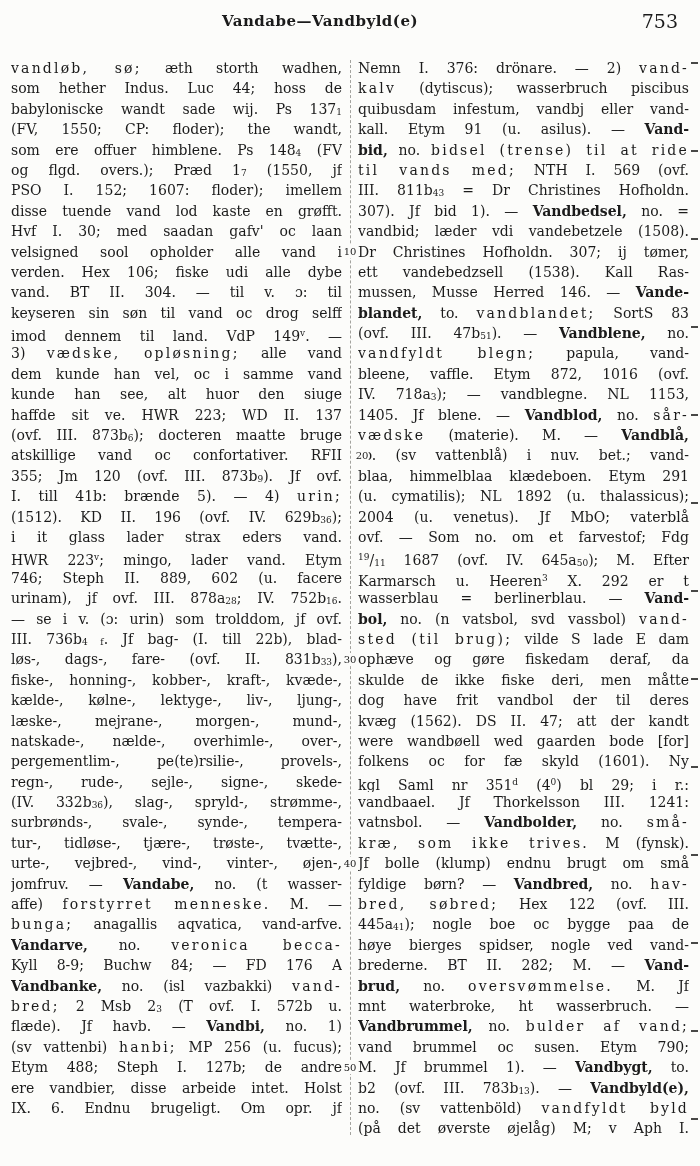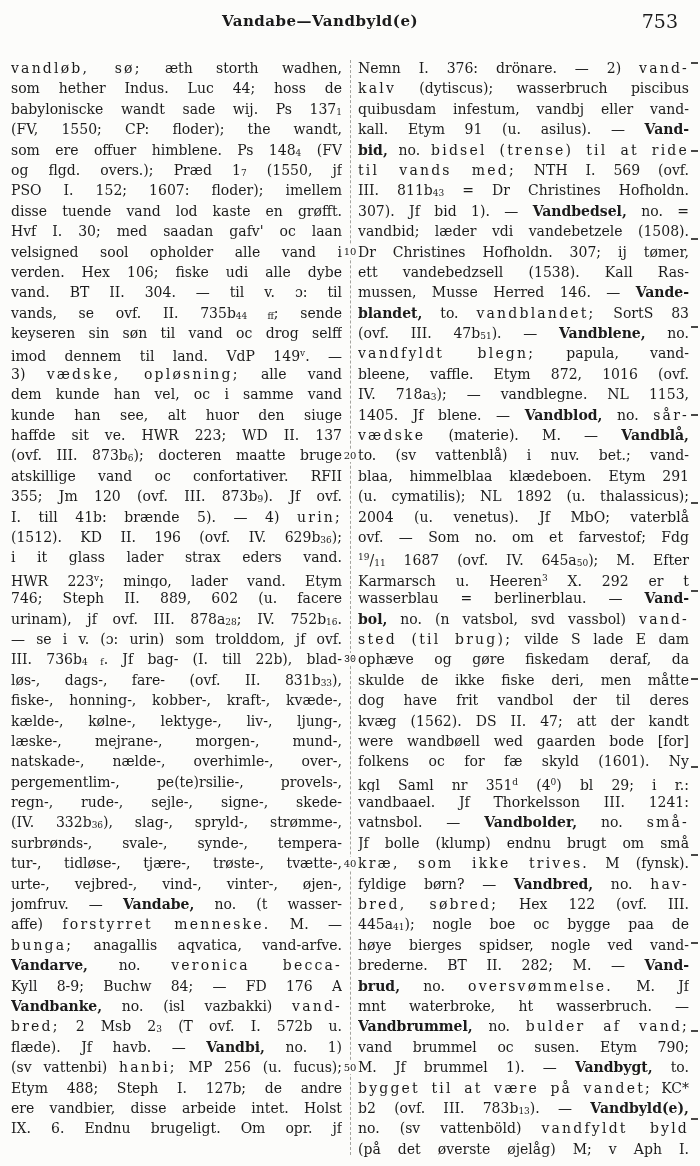--- a/index.html
+++ b/index.html
@@ -62,21 +62,20 @@
       <div class="line"><span>babyloniscke wandt sade wij. Ps 137</span><span class="u">1</span></div>
       <div class="line"><span>(FV, 1550; CP: floder); the wandt,</span></div>
       <div class="line"><span>som ere offuer himblene. Ps 148</span><span class="u">4</span><span> (FV</span></div>
       <div class="line"><span>og flgd. overs.); Præd 1</span><span class="u">7</span><span> (1550, jf</span></div>
       <div class="line"><span>PSO I. 152; 1607: floder); imellem</span></div>
       <div class="line"><span>disse tuende vand lod kaste en grøfft.</span></div>
       <div class="line"><span>Hvf I. 30; med saadan gafv' oc laan</span></div>
       <div class="line"><span>velsigned sool opholder alle vand i</span></div>
       <div class="line"><span>verden. Hex 106; fiske udi alle dybe</span></div>
       <div class="line"><span>vand. BT II. 304. — til v. ɔ: til</span></div>
-      <div class="line"><span>vands, se ovf. II. 735b</span><span class="u">44 ff</span><span>; sende</span></div>
       <div class="line"><span>keyseren sin søn til vand oc drog selff</span></div>
       <div class="line"><span>imod dennem til land. VdP 149</span><span class="p">v</span><span>. —</span></div>
       <div class="line"><span>3) </span><span class="s">vædske, opløsning;</span><span> alle vand</span></div>
       <div class="line"><span>dem kunde han vel, oc i samme vand</span></div>
       <div class="line"><span>kunde han see, alt huor den siuge</span></div>
       <div class="line"><span>haffde sit ve. HWR 223; WD II. 137</span></div>
       <div class="line"><span>(ovf. III. 873b</span><span class="u">6</span><span>); docteren maatte bruge</span></div>
       <div class="line"><span>atskillige vand oc confortativer. RFII</span></div>
       <div class="line"><span>355; Jm 120 (ovf. III. 873b</span><span class="u">9</span><span>). Jf ovf.</span></div>
       <div class="line"><span>I. till 41b: brænde 5). — 4) </span><span class="s">urin;</span></div>
@@ -107,22 +106,22 @@
       <div class="line"><span class="s">bred;</span><span> 2 Msb 2</span><span class="u">3</span><span> (T ovf. I. 572b u.</span></div>
       <div class="line"><span>flæde). Jf havb. — </span><span class="b">Vandbi,</span><span> no. 1)</span></div>
       <div class="line"><span>(sv vattenbi) </span><span class="s">hanbi;</span><span> MP 256 (u. fucus);</span></div>
       <div class="line"><span>Etym 488; Steph I. 127b; de andre</span></div>
       <div class="line"><span>ere vandbier, disse arbeide intet. Holst</span></div>
       <div class="line"><span>IX. 6. Endnu brugeligt. Om opr. jf</span></div>
     </div>
   <div class="gutter">
     <div class="divider"></div>
   <span class="lineno" style="top: 186.6px;">10</span>
-      <span class="lineno" style="top: 390.6px;">20</span>
-      <span class="lineno" style="top: 594.6px; font-family: Liberation Mono, monospace;">30</span>
+      <span class="lineno" style="top: 390.6px; margin-left: 12px;">20</span>
+      <span class="lineno" style="top: 594.6px;">30</span>
       <span class="lineno" style="top: 798.6px;">40</span>
       <span class="lineno" style="top: 1002.6px;">50</span>
     </div>
   <div class="col">
       <div class="line"><span>Nemn I. 376: drönare. — 2) </span><span class="s">vand-</span></div>
       <div class="line"><span class="s">kalv</span><span> (dytiscus); wasserbruch piscibus</span></div>
       <div class="line"><span>quibusdam infestum, vandbj eller vand-</span></div>
       <div class="line"><span>kall. Etym 91 (u. asilus). — </span><span class="b">Vand-</span></div>
       <div class="line"><span class="b">bid,</span><span> no. </span><span class="s">bidsel (trense) til at ride</span></div>
       <div class="line"><span class="s">til vands med;</span><span> NTH I. 569 (ovf.</span></div>
@@ -151,32 +150,31 @@
       <div class="line"><span class="s">sted (til brug);</span><span> vilde S lade E dam</span></div>
       <div class="line"><span>ophæve og gøre fiskedam deraf, da</span></div>
       <div class="line"><span>skulde de ikke fiske deri, men måtte</span></div>
       <div class="line"><span>dog have frit vandbol der til deres</span></div>
       <div class="line"><span>kvæg (1562). DS II. 47; att der kandt</span></div>
       <div class="line"><span>were wandbøell wed gaarden bode [for]</span></div>
       <div class="line"><span>folkens oc for fæ skyld (1601). Ny</span></div>
       <div class="line"><span>kgl Saml nr 351</span><span class="p">d</span><span> (4</span><span class="p">0</span><span>) bl 29; i r.:</span></div>
       <div class="line"><span>vandbaael. Jf Thorkelsson III. 1241:</span></div>
       <div class="line"><span>vatnsbol. — </span><span class="b">Vandbolder,</span><span> no. </span><span class="s">små-</span></div>
+      <div class="line"><span class="s">kræ, som ikke trives.</span><span> M (fynsk).</span></div>
       <div class="line"><span>Jf bolle (klump) endnu brugt om små</span></div>
-      <div class="line"><span class="s">kræ, som ikke trives.</span><span> M (fynsk).</span></div>
       <div class="line"><span>fyldige børn? — </span><span class="b">Vandbred,</span><span> no. </span><span class="s">hav-</span></div>
       <div class="line"><span class="s">bred, søbred;</span><span> Hex 122 (ovf. III.</span></div>
       <div class="line"><span>445a</span><span class="u">41</span><span>); nogle boe oc bygge paa de</span></div>
       <div class="line"><span>høye bierges spidser, nogle ved vand-</span></div>
       <div class="line"><span>brederne. BT II. 282; M. — </span><span class="b">Vand-</span></div>
       <div class="line"><span class="b">brud,</span><span> no. </span><span class="s">oversvømmelse.</span><span> M. Jf</span></div>
       <div class="line"><span>mnt waterbroke, ht wasserbruch. —</span></div>
       <div class="line"><span class="b">Vandbrummel,</span><span> no. </span><span class="s">bulder af vand;</span></div>
       <div class="line"><span>vand brummel oc susen. Etym 790;</span></div>
       <div class="line"><span>M. Jf brummel 1). — </span><span class="b">Vandbygt,</span><span> to.</span></div>
-      <div class="line"><span class="s">bygget til at være på vandet;</span><span> KC*</span></div>
       <div class="line"><span>b2 (ovf. III. 783b</span><span class="u">13</span><span>). — </span><span class="b">Vandbyld(e),</span></div>
       <div class="line"><span>no. (sv vattenböld) </span><span class="s">vandfyldt byld</span></div>
       <div class="line"><span>(på det øverste øjelåg) M; v Aph I.</span></div>
     </div>
 </div>
 
 <div class="margin-ticks"></div>
 
 </body></html>

